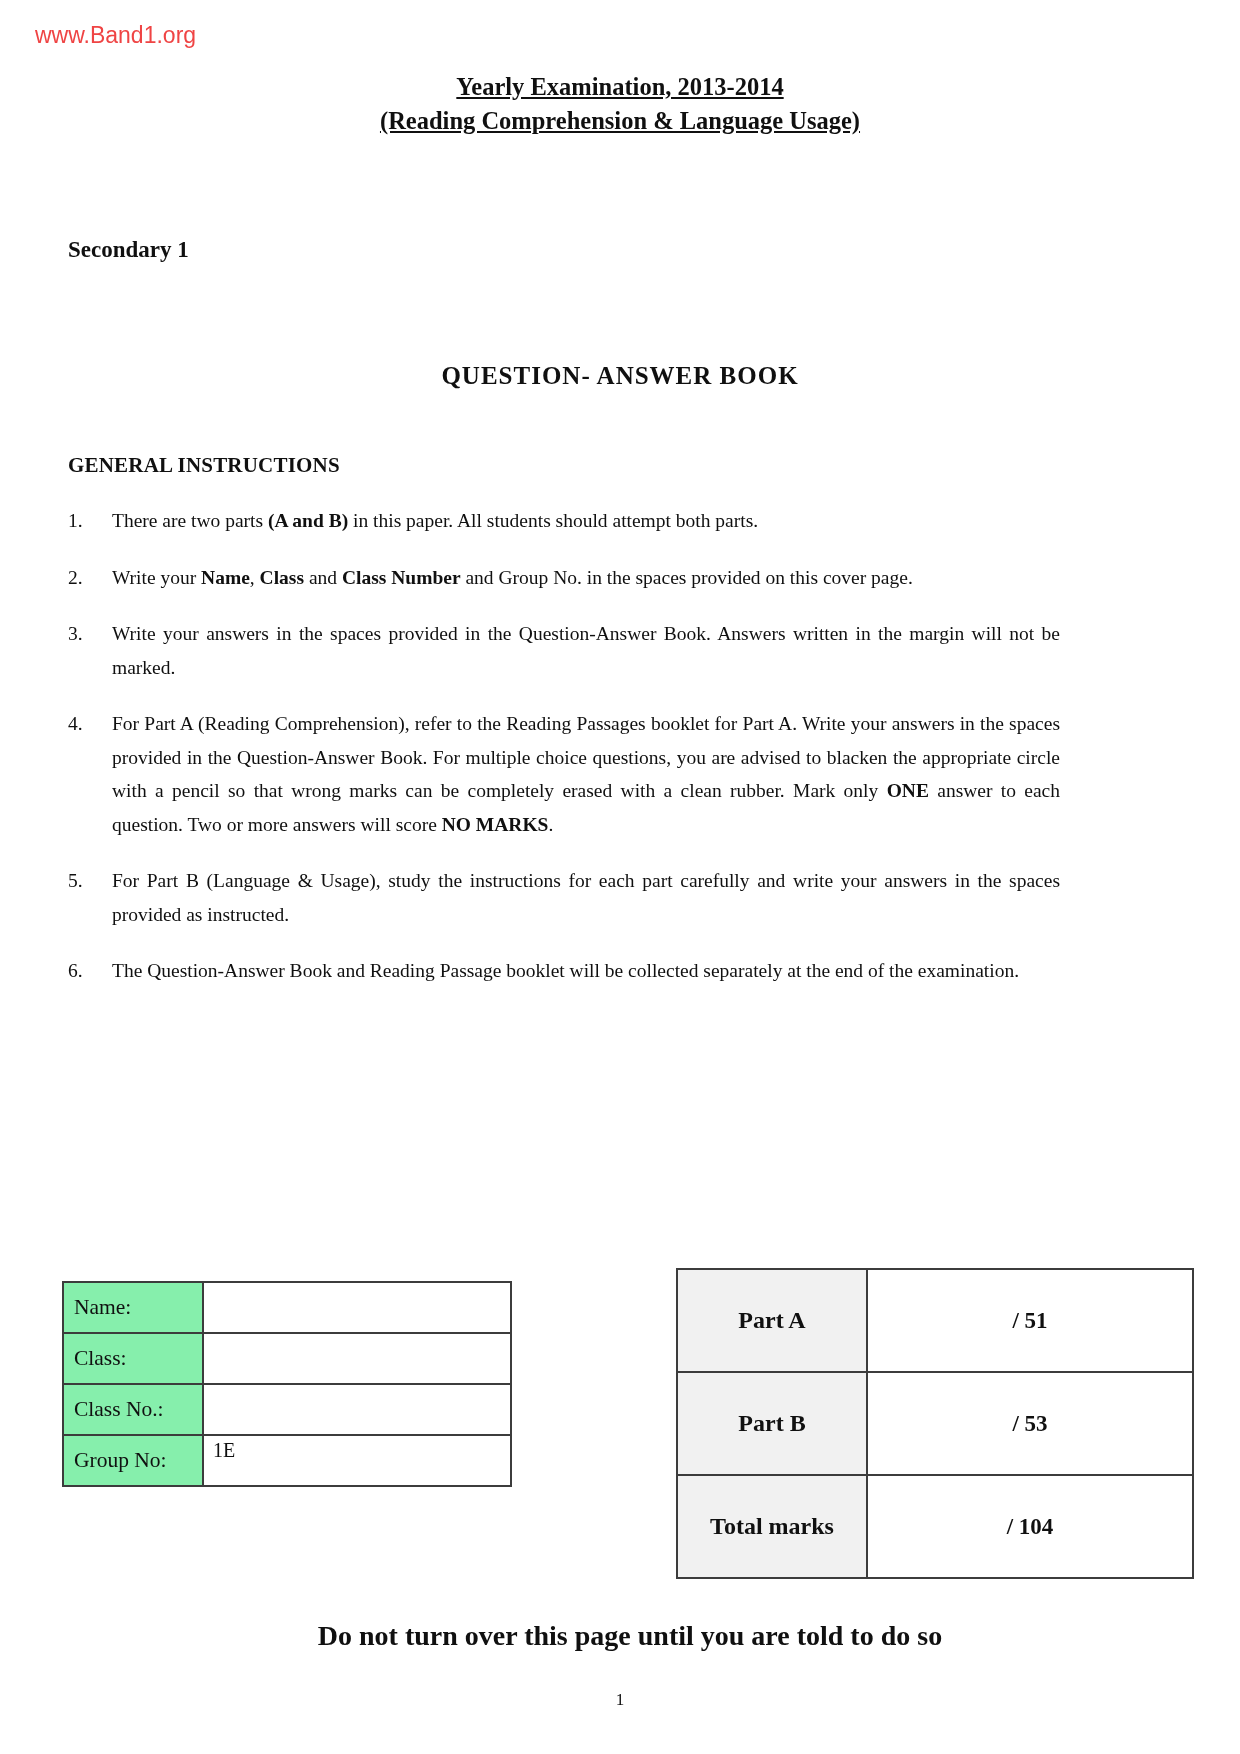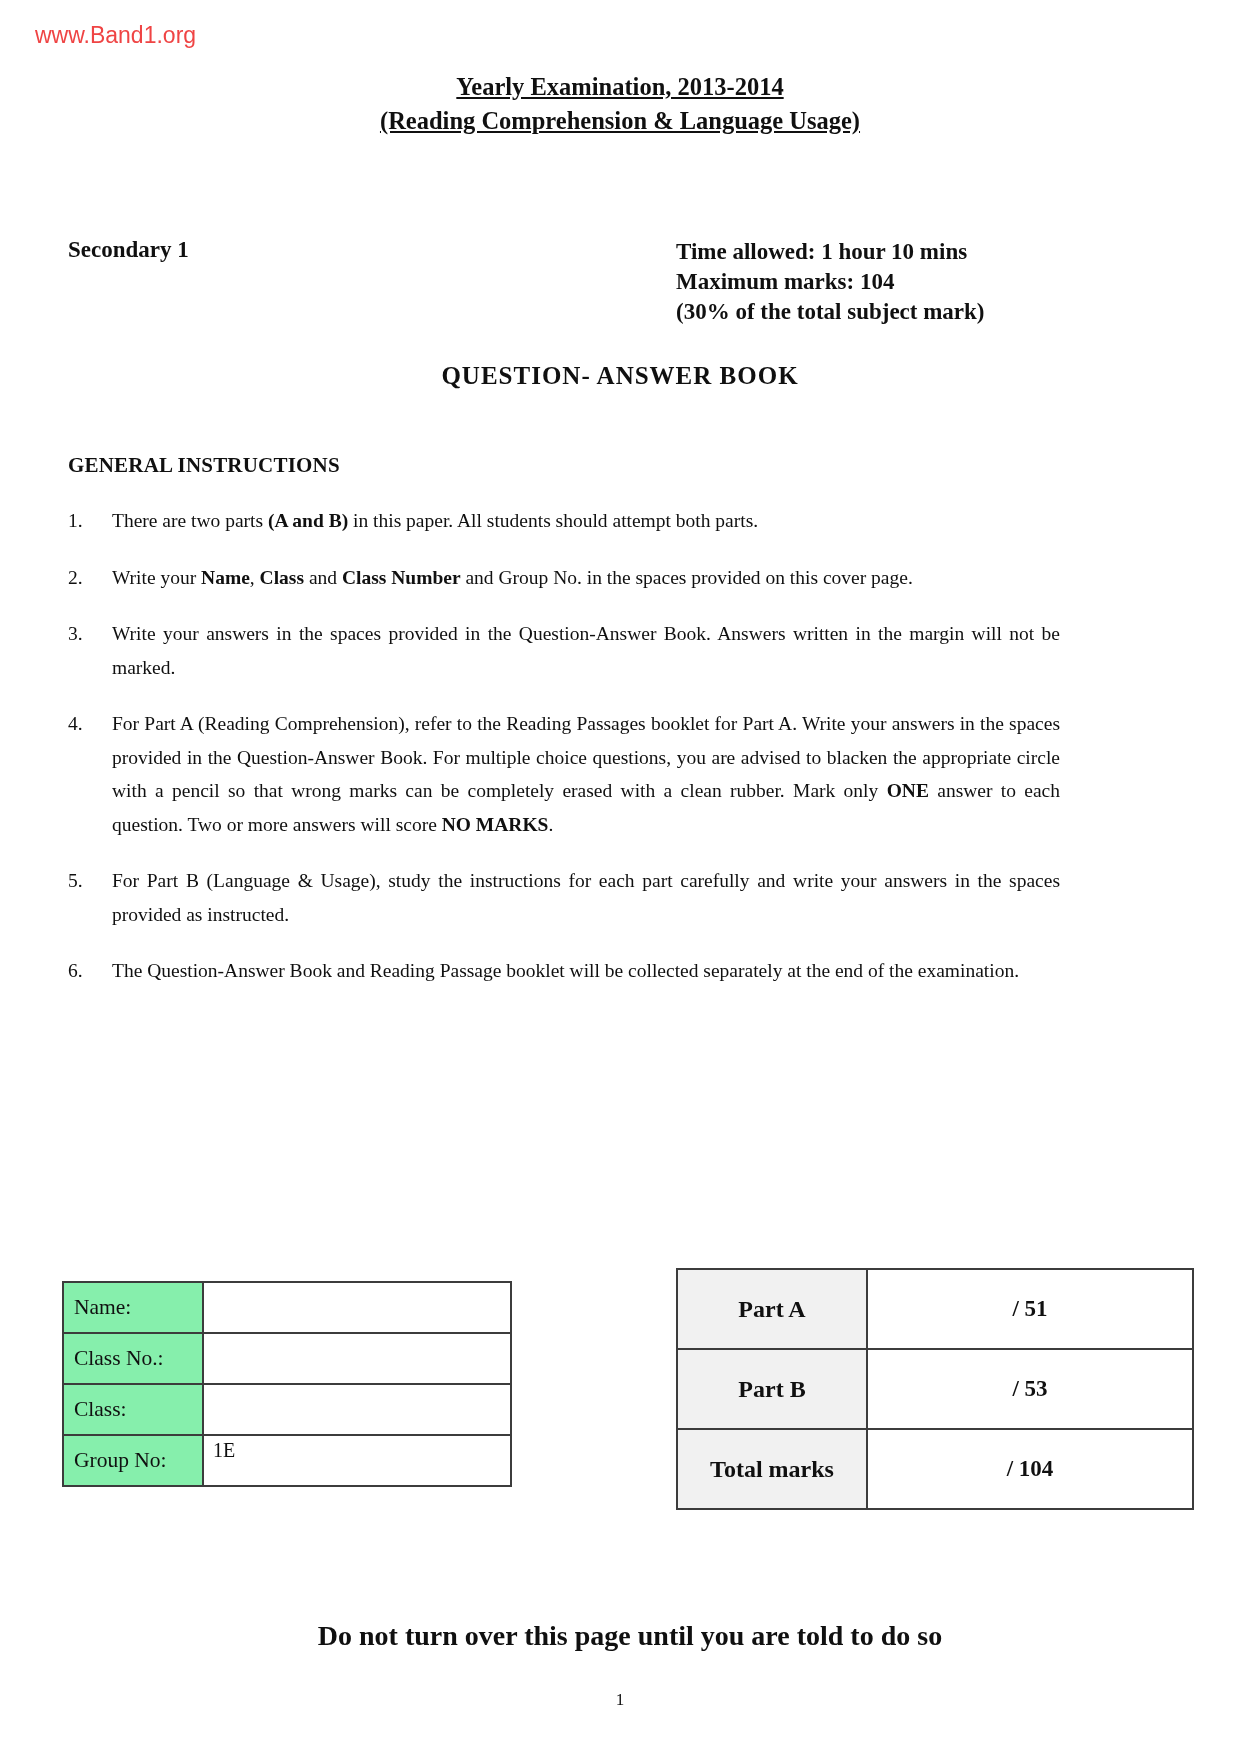--- a/index.html
+++ b/index.html
@@ -85,21 +85,21 @@
     padding:3px 0 0 9px;
     font-size:20px;
   }
   .marks-table {
     position:absolute; left:676px; top:1268px;
     width:518px;
     border:2px solid #3c3c3c;
   }
   .marks-table td {
     border:2px solid #3c3c3c;
-    height:80px;
+    height:103px;
     text-align:center; vertical-align:middle;
     font-size:24px; font-weight:bold;margin-top:48px;
   }
   .marks-table td.lbl { width:190px; background:#f1f1f1; }
   .marks-table td.val { background:#ffffff; font-size:23px; }
 
   .footer-warning {
     position:absolute; left:0; right:0; top:1620px;
     text-align:center;
     font-size:28px; font-weight:bold;padding-left:20px;
@@ -117,25 +117,20 @@
 
   <div class="watermark">www.Band1.org</div>
 
   <div class="titles">
     <span class="tline">Yearly Examination, 2013-2014</span>
     <span class="tline">(Reading Comprehension &amp; Language Usage)</span>
   </div>
 
   <div class="meta-level">Secondary 1</div>
 
-  <div class="meta-right">
-    <span class="mline">Time allowed: 1 hour 10 mins</span>
-    <span class="mline">Maximum marks: 104</span>
-    <span class="mline">(30% of the total subject mark)</span>
-  </div>
 
   <div class="book-title">QUESTION- ANSWER BOOK</div>
 
   <div class="gen-heading">GENERAL INSTRUCTIONS</div>
 
   <div class="instructions">
       <div class="item">
         <div class="num">1.</div>
         <div class="txt"><span>There are two parts </span><b>(A and B)</b><span> in this paper. All students should attempt both parts.</span></div>
       </div>
@@ -161,28 +156,28 @@
       </div>
     </div>
 
   <table class="info-table">
     <tbody>
         <tr>
           <td class="lbl">Name:</td>
           <td class="val"></td>
         </tr>
         <tr>
+          <td class="lbl">Class:</td>
+          <td class="val"></td>
+        </tr>
+        <tr>
           <td class="lbl">Class No.:</td>
           <td class="val"></td>
         </tr>
         <tr>
-          <td class="lbl">Class:</td>
-          <td class="val"></td>
-        </tr>
-        <tr>
           <td class="lbl">Group No:</td>
           <td class="val">1E</td>
         </tr>
       </tbody>
   </table>
 
   <table class="marks-table">
     <tbody>
         <tr>
           <td class="lbl">Part A</td>

